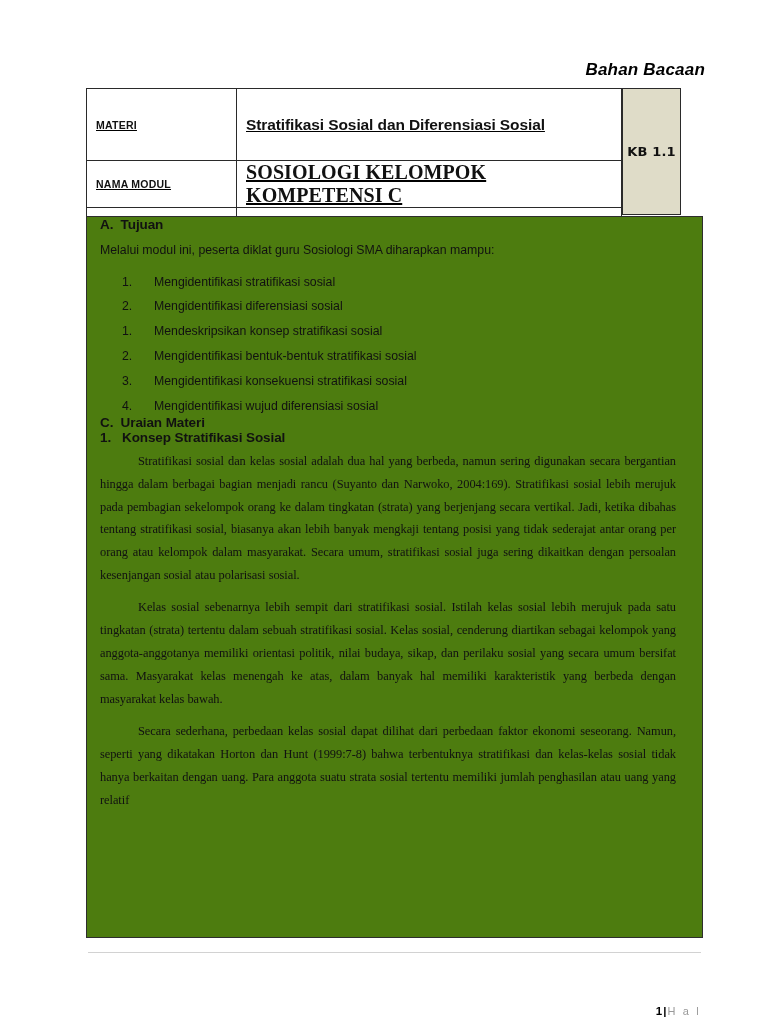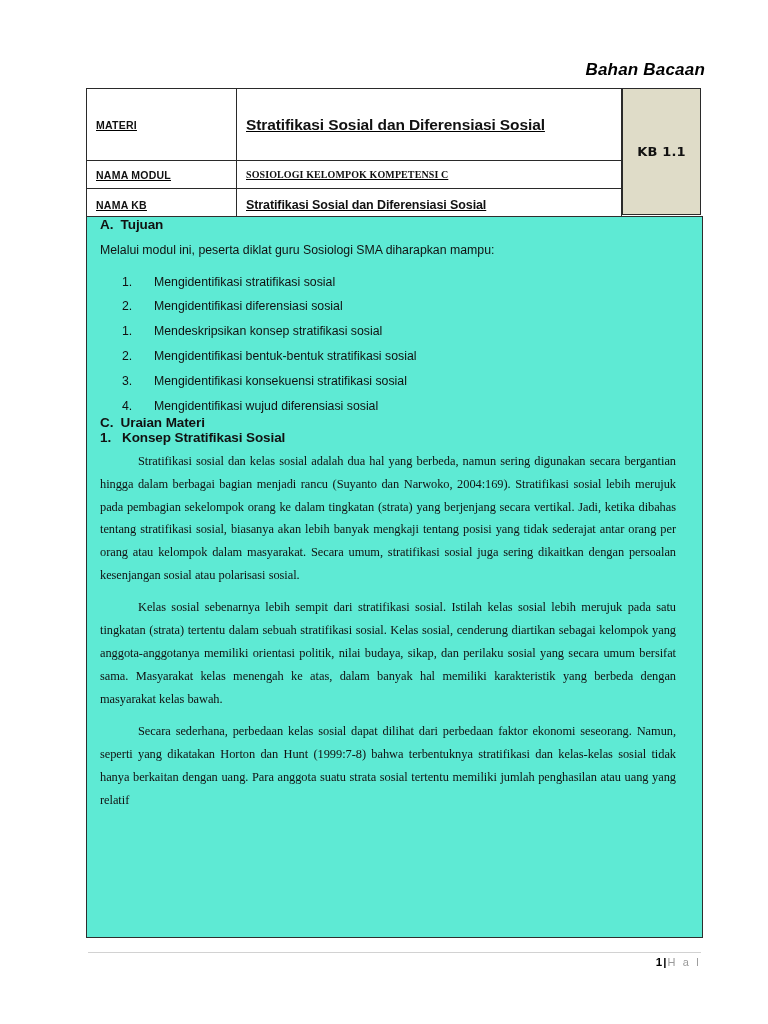--- a/index.html
+++ b/index.html
@@ -78,38 +78,38 @@
 
   .hdr-title {
     font-family: "Liberation Sans", sans-serif;
     font-size: 15.5px;
     font-weight: bold;
     letter-spacing: -0.1px;
     color: #111;
   }
   .hdr-modul {
     font-family: "Liberation Serif", serif;
-    font-size: 10px;
+    font-size: 20px;
     font-weight: bold;
     letter-spacing: 0.1px;
     color: #111;
   }
   .hdr-kb {
     font-family: "Liberation Sans", sans-serif;
     font-size: 12.5px;
     font-weight: bold;
     letter-spacing: -0.1px;
     color: #111;
   }
 
   .kb-box {
     position: absolute;
     left: 536px;
     top: 0;
-    width: 79px;
+    width: 59px;
     height: 127px;
     box-sizing: border-box;
     background: #dfdcc8;
     border: 1.3px solid #2a2a2a;
     display: flex;
     align-items: center;
     justify-content: center;
   }
   .kb-box-label {
     font-family: "DejaVu Sans", sans-serif;
@@ -121,21 +121,21 @@
 
   
   .body-frame {
     position: absolute;
     left: 86px;
     top: 216px;
     width: 617px;
     height: 722px;
     box-sizing: border-box;
     border: 1.4px solid #2e2e2e;
-    background: #5eead4;
+    background: #4d7c0f;
     overflow: hidden;
   }
   .body-inner {
     position: absolute;
     left: 13px;
     top: 0;
     width: 576px;
   }
 
   h2.section {
@@ -202,21 +202,21 @@
     position: absolute;
     left: 88px;
     top: 952px;
     width: 613px;
     height: 1px;
     background: #d2d2d2;
   }
   .footer {
     position: absolute;
     left: 88px;
-    top: 956px;
+    top: 1005px;
     width: 613px;
     text-align: right;
     font-family: "Liberation Sans", sans-serif;
     font-size: 11.5px;
     color: #000;
   }
   .footer .pg {
     font-weight: bold;
     color: #000;
   }

